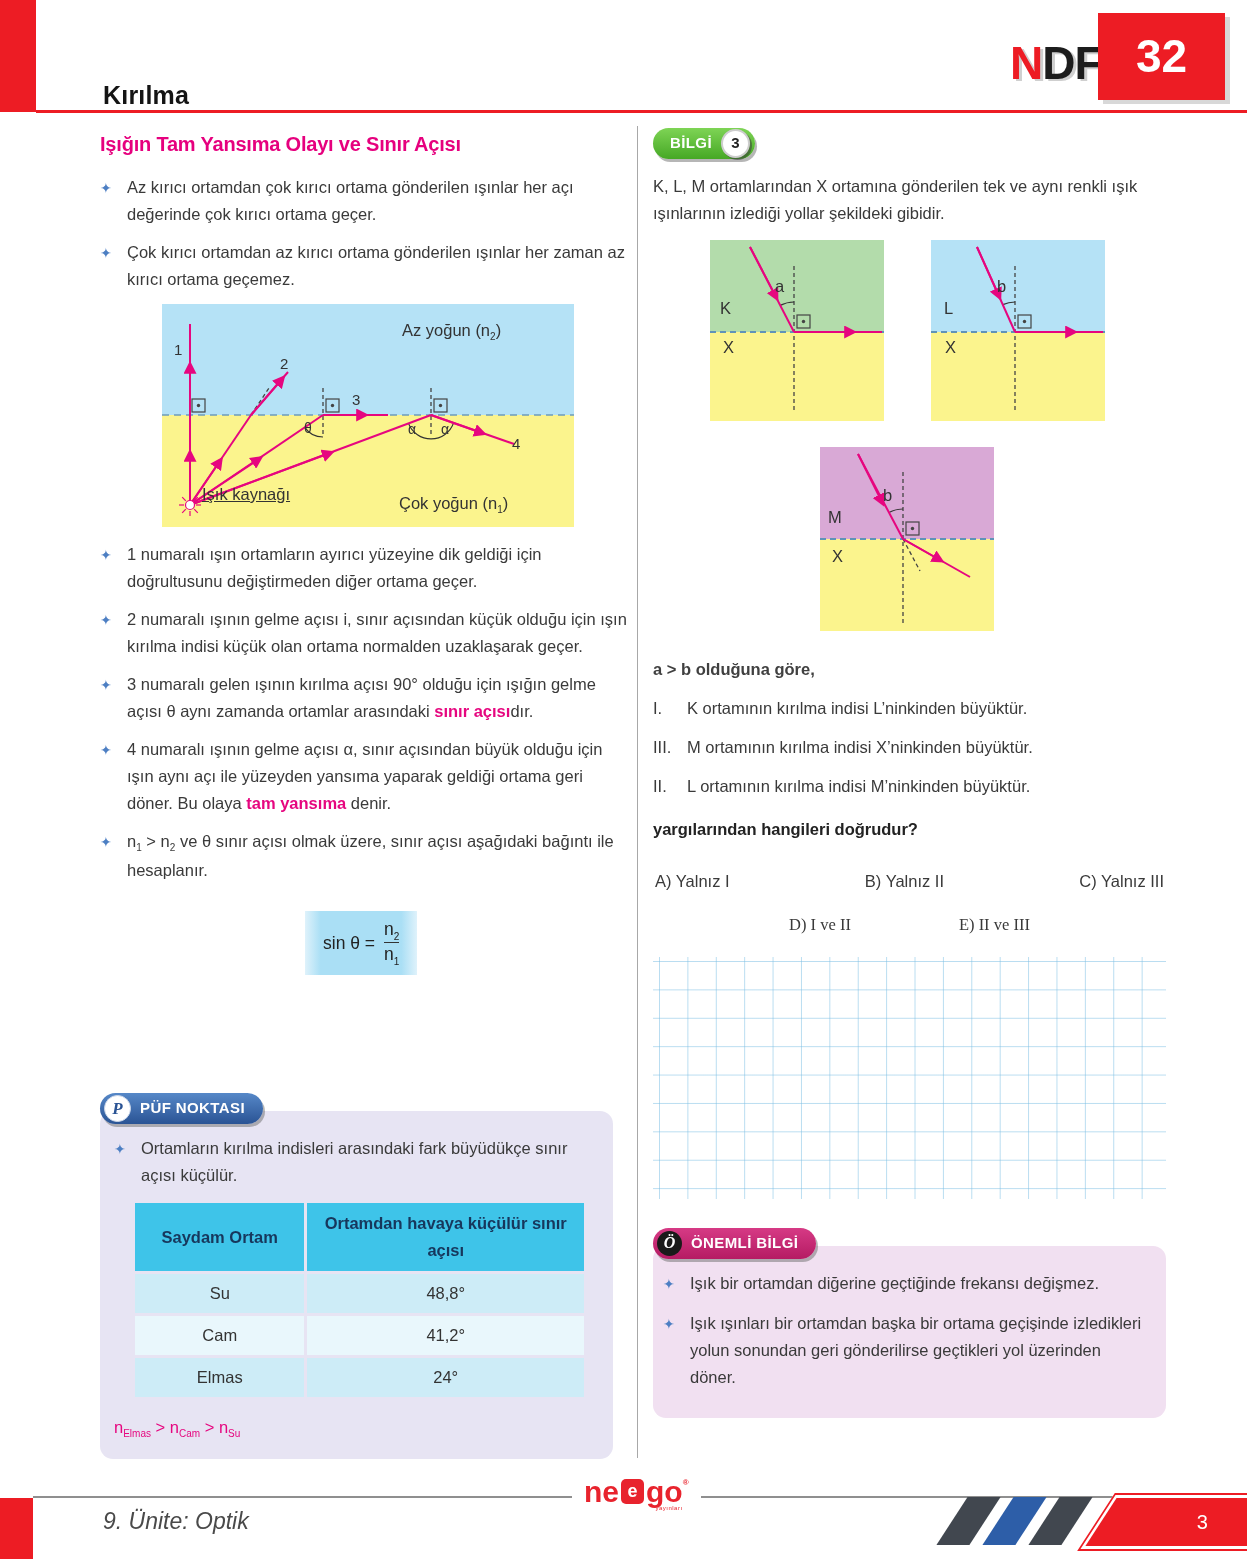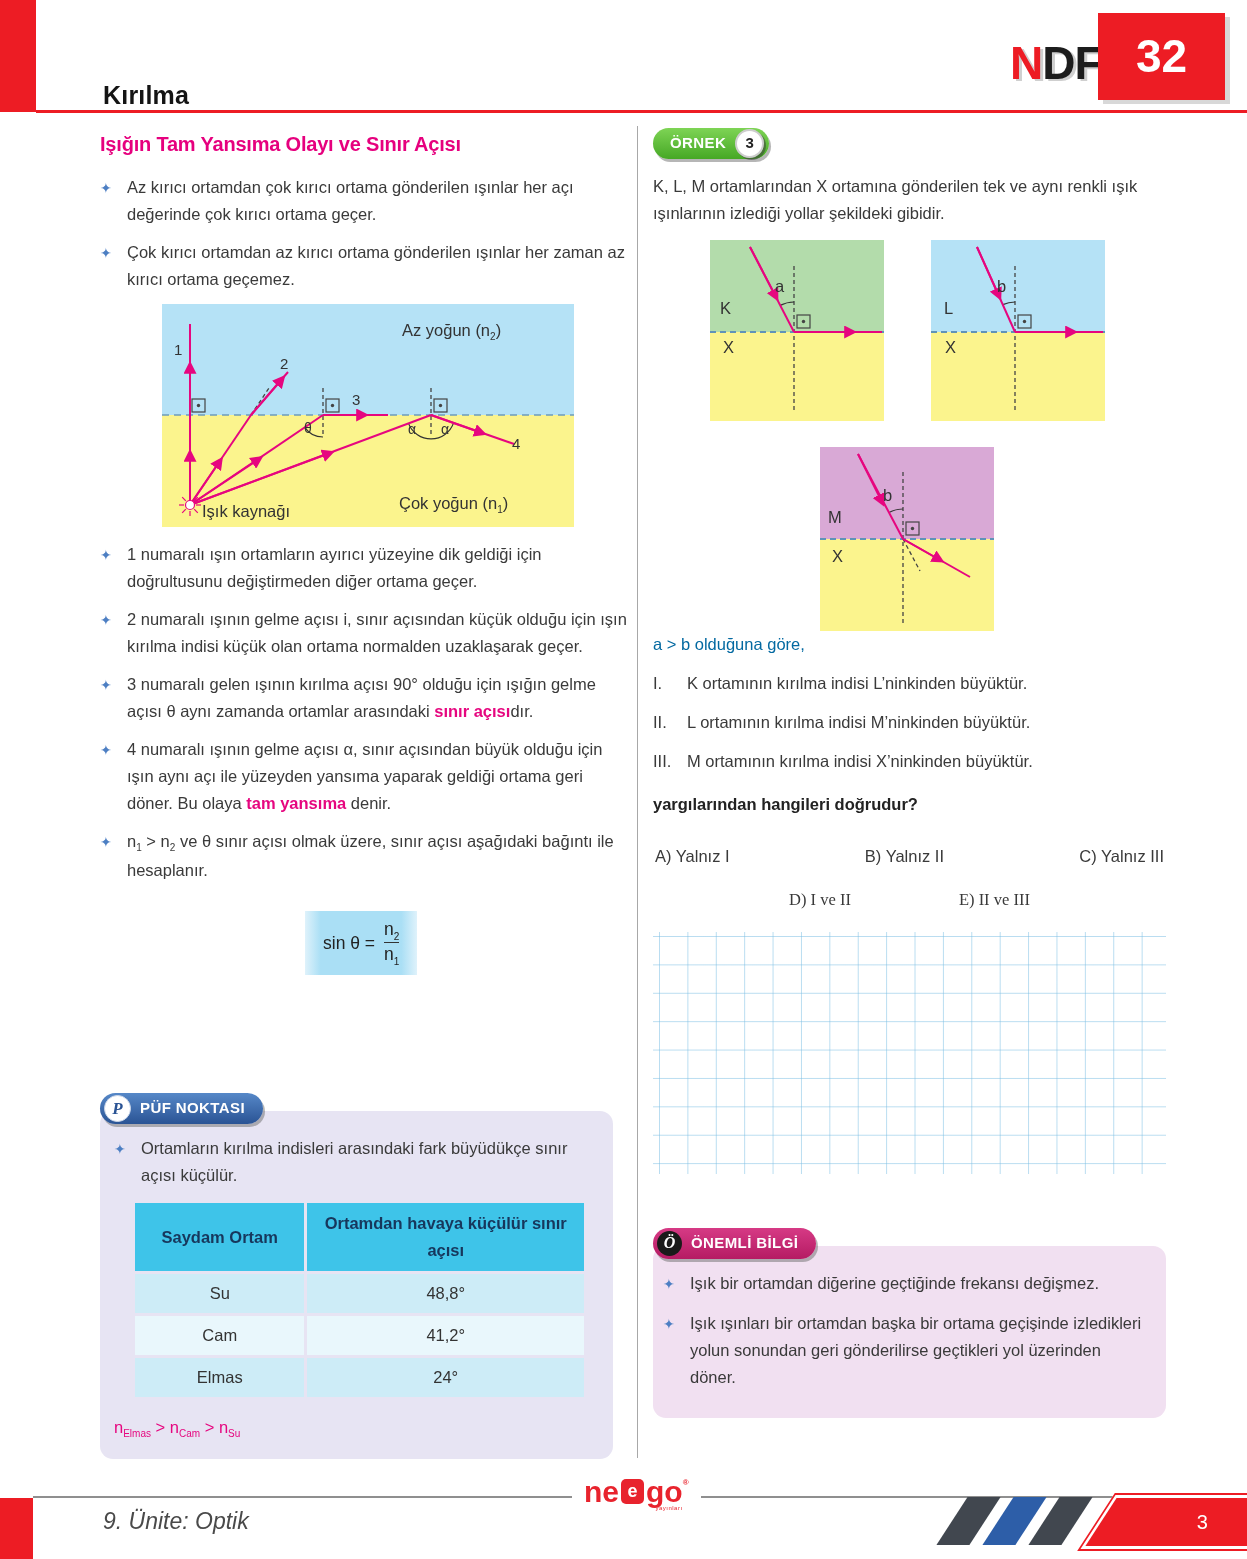--- a/index.html
+++ b/index.html
@@ -73,21 +73,21 @@
   .puf-table .r1 td{background:#cdecf7;}
   .puf-table .r2 td{background:#e9f7fc;}
   .puf-table .r3 td{background:#cdecf7;}
   .relation{margin-top:14px;text-align:left;color:#e6067f;font-size:16.5px;}
 
   
   .ex-intro{margin:14px 0 0 0;}
   .figrow{display:flex;gap:47px;margin:13px 0 0 57px;}
   .figKL{position:relative;width:174px;height:181px;}
   .figM{position:relative;width:174px;height:184px;margin:26px 0 0 167px;}
-  .given{font-weight:400;color:#0369a1;}
+  .given{font-weight:700;color:#404040;margin-top:25px;}
   .stmt{display:flex;margin-top:12px;}
   .stmt .rn{flex:0 0 34px;}
   .question{font-weight:700;color:#222;margin-top:16px;}
   .opts1{display:flex;justify-content:space-between;margin-top:25px;padding:0 2px;}
   .opts2{display:flex;justify-content:center;gap:108px;margin-top:16px;font-family:Liberation Serif, serif;}
   .grid-paper{width:513px;height:242px;margin-top:19px;
     background-image:linear-gradient(to right,rgba(128,193,229,.55) 1px,transparent 1px),
                      linear-gradient(to bottom,rgba(128,193,229,.55) 1px,transparent 1px);
     background-size:28.4px 28.4px;background-position:6px 4px;}
 
@@ -211,21 +211,21 @@
       </svg>
       <span class="fig-label" style="left:12px;top:38px;">1</span>
       <span class="fig-label" style="left:118px;top:52px;">2</span>
       <span class="fig-label" style="left:190px;top:88px;">3</span>
       <span class="fig-label" style="left:350px;top:132px;">4</span>
       <span class="fig-label" style="left:142px;top:117px;font-size:14px;">θ</span>
       <span class="fig-label" style="left:246px;top:118px;font-size:14px;">α</span>
       <span class="fig-label" style="left:279px;top:118px;font-size:14px;">α</span>
       <span class="fig-label big" style="left:240px;top:18px;"><span>Az yoğun (n</span><sub>2</sub><span>)</span></span>
       <span class="fig-label big" style="left:237px;top:191px;"><span>Çok yoğun (n</span><sub>1</sub><span>)</span></span>
-      <span class="fig-label big" style="left:40px;top:199px;">Işık kaynağı</span>
+      <span class="fig-label big" style="left:40px;top:182px;text-decoration:underline;">Işık kaynağı</span>
     </div>
 
     <div class="bullet">
       <span class="star">✦</span>
       <span class="bt">1 numaralı ışın ortamların ayırıcı yüzeyine dik geldiği için doğrultusunu değiştirmeden diğer ortama geçer.</span>
     </div>
     <div class="bullet">
       <span class="star">✦</span>
       <span class="bt">2 numaralı ışının gelme açısı i, sınır açısından küçük olduğu için ışın kırılma indisi küçük olan ortama normalden uzaklaşarak geçer.</span>
     </div>
@@ -280,21 +280,21 @@
           <td>24°</td>
         </tr>
       </tbody>
         </table>
       <div class="relation"><span>n</span><sub>Elmas</sub><span> &gt; n</span><sub>Cam</sub><span> &gt; n</span><sub>Su</sub></div>
     </div>
   </div>
 
   <div class="col-right">
     <div class="badge badge-green">
-      <span class="blabel">ÖRNEK</span>
+      <span class="blabel">BİLGİ</span>
       <span class="circ">3</span>
     </div>
     <p class="ex-intro" style="margin-bottom:7px;">K, L, M ortamlarından X ortamına gönderilen tek ve aynı renkli ışık ışınlarının izlediği yollar şekildeki gibidir.</p>
 
     <div class="figrow">
 
       <div class="figKL">
         <svg width="174" height="181" viewBox="0 0 174 181">
           <rect x="0" y="0" width="174" height="92" fill="#b3dcab"></rect>
           <rect x="0" y="92" width="174" height="89" fill="#fbf48d"></rect>
@@ -366,26 +366,26 @@
       <span class="fig-label big" style="left:63px;top:40px;">b</span>
     </div>
 
     <div class="given">a &gt; b olduğuna göre,</div>
 
     <div class="stmt">
       <span class="rn">I.</span>
       <span>K ortamının kırılma indisi L’ninkinden büyüktür.</span>
     </div>
     <div class="stmt">
+      <span class="rn">III.</span>
+      <span>M ortamının kırılma indisi X’ninkinden büyüktür.</span>
+    </div>
+    <div class="stmt">
       <span class="rn">II.</span>
       <span>L ortamının kırılma indisi M’ninkinden büyüktür.</span>
-    </div>
-    <div class="stmt">
-      <span class="rn">III.</span>
-      <span>M ortamının kırılma indisi X’ninkinden büyüktür.</span>
     </div>
 
     <div class="question">yargılarından hangileri doğrudur?</div>
 
     <div class="opts1">
       <span><span>A)</span> <span>Yalnız I</span></span>
       <span><span>B)</span> <span>Yalnız II</span></span>
       <span><span>C)</span> <span>Yalnız III</span></span>
     </div>
     <div class="opts2">

